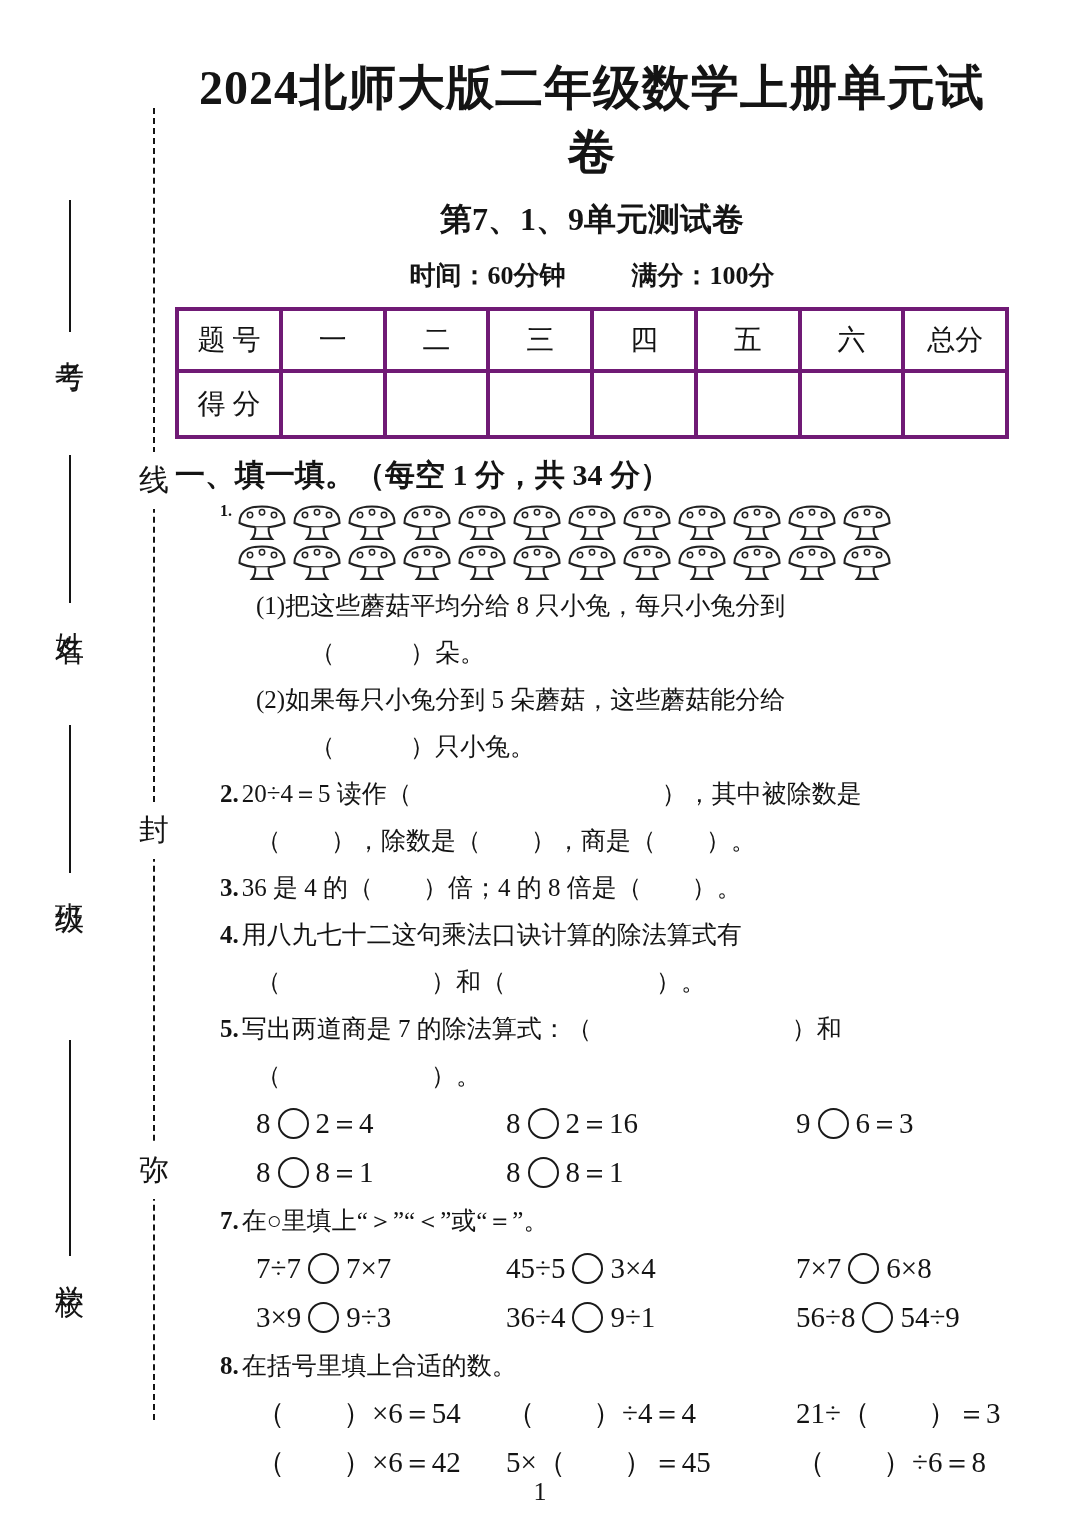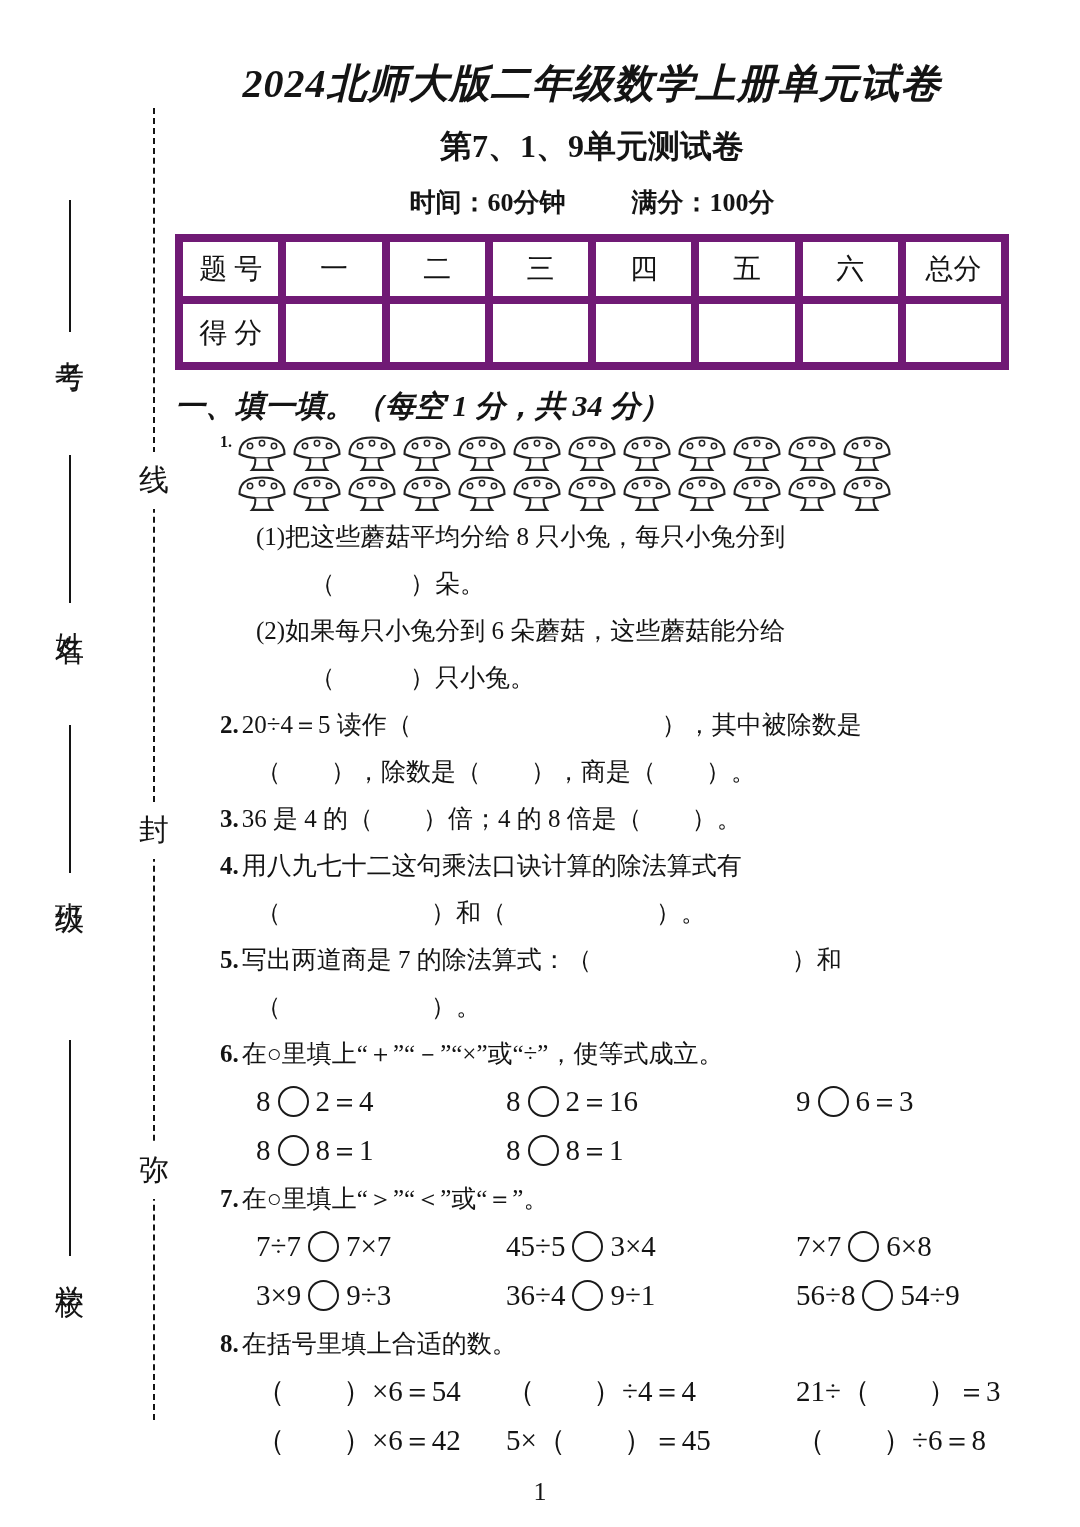--- a/index.html
+++ b/index.html
@@ -15,27 +15,27 @@
   .vlabel { font-size:29px; writing-mode:vertical-rl; text-orientation:upright; letter-spacing:4px; margin-top:6px; }
   .f1 { top:200px; } .f1 .vline { height:132px; }
   .f2 { top:455px; } .f2 .vline { height:148px; }
   .f3 { top:725px; } .f3 .vline { height:148px; }
   .f4 { top:1040px; } .f4 .vline { height:216px; }
   .seal-line { position:absolute; left:153px; top:108px; height:1312px; width:0; border-left:2px dashed #141414; }
   .seal-char { position:absolute; left:138px; width:32px; text-align:center; font-size:30px; background:#fff; padding:8px 0; z-index:2; }
   .sc1 { top:452px; } .sc2 { top:802px; } .sc3 { top:1142px; }
   
   .content { position:absolute; left:175px; top:56px; width:834px; }
-  .title { font-size:40px; font-weight:bold; text-align:center; letter-spacing:1px;font-style:italic; }
+  .title { font-size:48px; font-weight:bold; text-align:center; letter-spacing:1px; }
   .subtitle { font-size:32px; font-weight:bold; text-align:center; margin-top:14px; }
   .meta { display:flex; justify-content:center; gap:66px; font-size:26px; font-weight:bold; margin-top:16px; }
   table.score-table { width:100%; border-collapse:collapse; table-layout:fixed; margin-top:14px; }
-  table.score-table td { border:8px solid #701a75; text-align:center; vertical-align:middle; font-size:28px; height:62px; }
+  table.score-table td { border:4px solid #701a75; text-align:center; vertical-align:middle; font-size:28px; height:62px; }
   table.score-table tr.score-row td { height:66px; }
-  .sec-heading { font-size:30px; font-weight:bold; margin-top:16px;font-style:italic; }
+  .sec-heading { font-size:30px; font-weight:bold; margin-top:16px; }
   .qline { font-size:25px; line-height:47px; padding-left:45px; }
   .indent1 { padding-left:81px; }
   .indent2 { padding-left:135px; }
   .qnum { font-weight:bold; margin-right:3px; }
   .q1-head { display:flex; align-items:flex-start; padding-left:45px; margin-top:6px; }
   .mrow { display:flex; height:40px; }
   .mushroom { display:inline-block; width:55px; height:39px; }
   .eq-grid { display:grid; grid-template-columns:250px 290px 1fr; margin-left:81px; }
   .eq { display:flex; align-items:center; font-size:29px; height:49px; white-space:nowrap; }
   .circle { display:inline-block; width:31px; height:31px; border:2px solid #1a1a1a; border-radius:50%; margin:0 7px; flex:0 0 auto; }
@@ -327,21 +327,21 @@
                 <circle cx="18" cy="6.8" r="1.8" fill="none" stroke="#222" stroke-width="1"></circle>
                 <circle cx="26" cy="8.7" r="1.8" fill="none" stroke="#222" stroke-width="1"></circle>
                 <path d="M13.5 16.9 C13.8 20.5 12.8 23 11.3 24.6 L24.7 24.6 C23.2 23 22.2 20.5 22.5 16.9" fill="#fff" stroke="#222" stroke-width="1.4"></path>
               </svg>
             </span>
             </div>
         </div>
       </div>
       <div class="qline indent1">(1)把这些蘑菇平均分给 8 只小兔，每只小兔分到</div>
       <div class="qline indent2">（　　　）朵。</div>
-      <div class="qline indent1">(2)如果每只小兔分到 6 朵蘑菇，这些蘑菇能分给</div>
+      <div class="qline indent1">(2)如果每只小兔分到 5 朵蘑菇，这些蘑菇能分给</div>
       <div class="qline indent2">（　　　）只小兔。</div>
     </div>
 
     <div>
       <div class="qline"><span class="qnum">2.</span><span>20÷4＝5 读作（　　　　　　　　　　），其中被除数是</span></div>
       <div class="qline indent1">（　　），除数是（　　），商是（　　）。</div>
     </div>
 
     <div>
       <div class="qline"><span class="qnum">3.</span><span>36 是 4 的（　　）倍；4 的 8 倍是（　　）。</span></div>
@@ -351,21 +351,20 @@
       <div class="qline"><span class="qnum">4.</span><span>用八九七十二这句乘法口诀计算的除法算式有</span></div>
       <div class="qline indent1">（　　　　　　）和（　　　　　　）。</div>
     </div>
 
     <div>
       <div class="qline"><span class="qnum">5.</span><span>写出两道商是 7 的除法算式：（　　　　　　　　）和</span></div>
       <div class="qline indent1">（　　　　　　）。</div>
     </div>
 
     <div>
-      <div class="qline"><span class="qnum">6.</span><span>在○里填上“＋”“－”“×”或“÷”，使等式成立。</span></div>
       <div class="eq-grid">
         <div class="eq">
             <span>8</span>
             <span class="circle"></span>
             <span>2＝4</span>
           </div>
         <div class="eq">
             <span>8</span>
             <span class="circle"></span>
             <span>2＝16</span>

